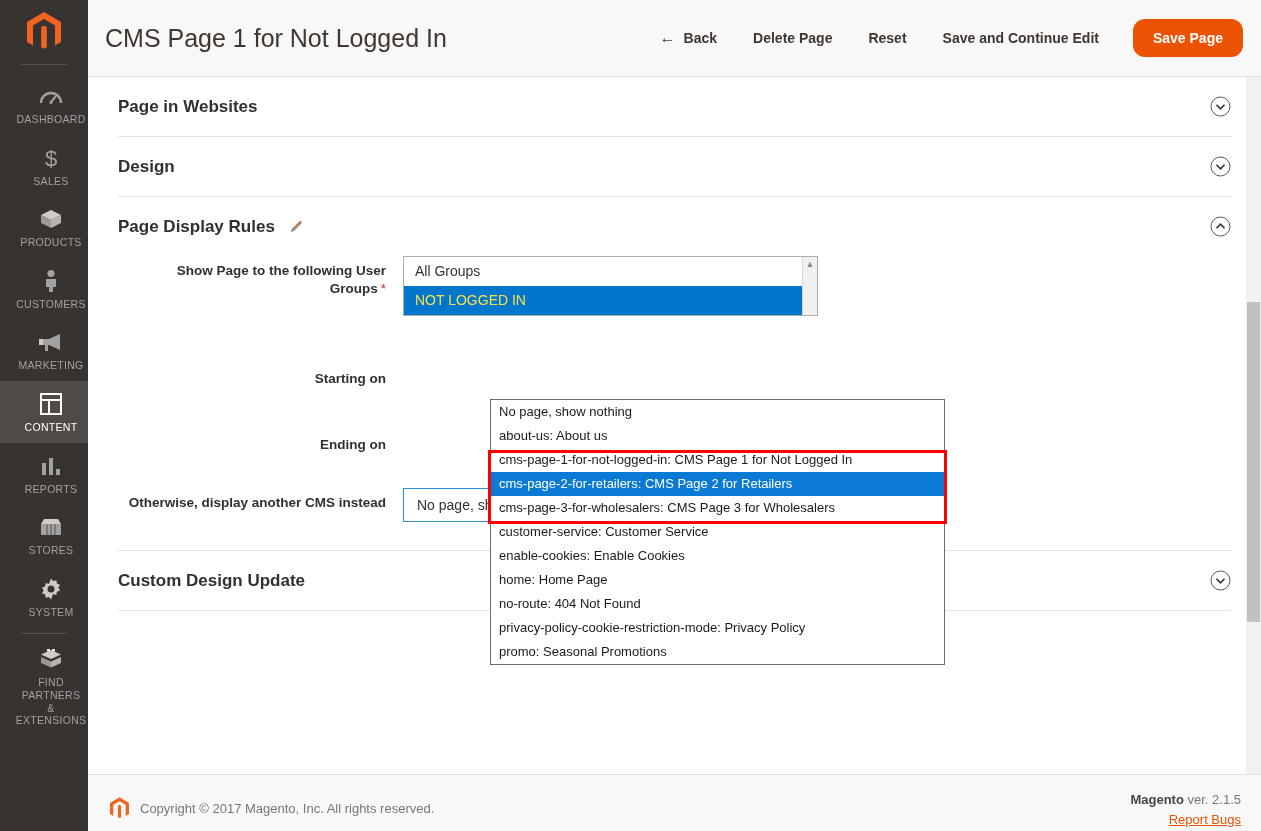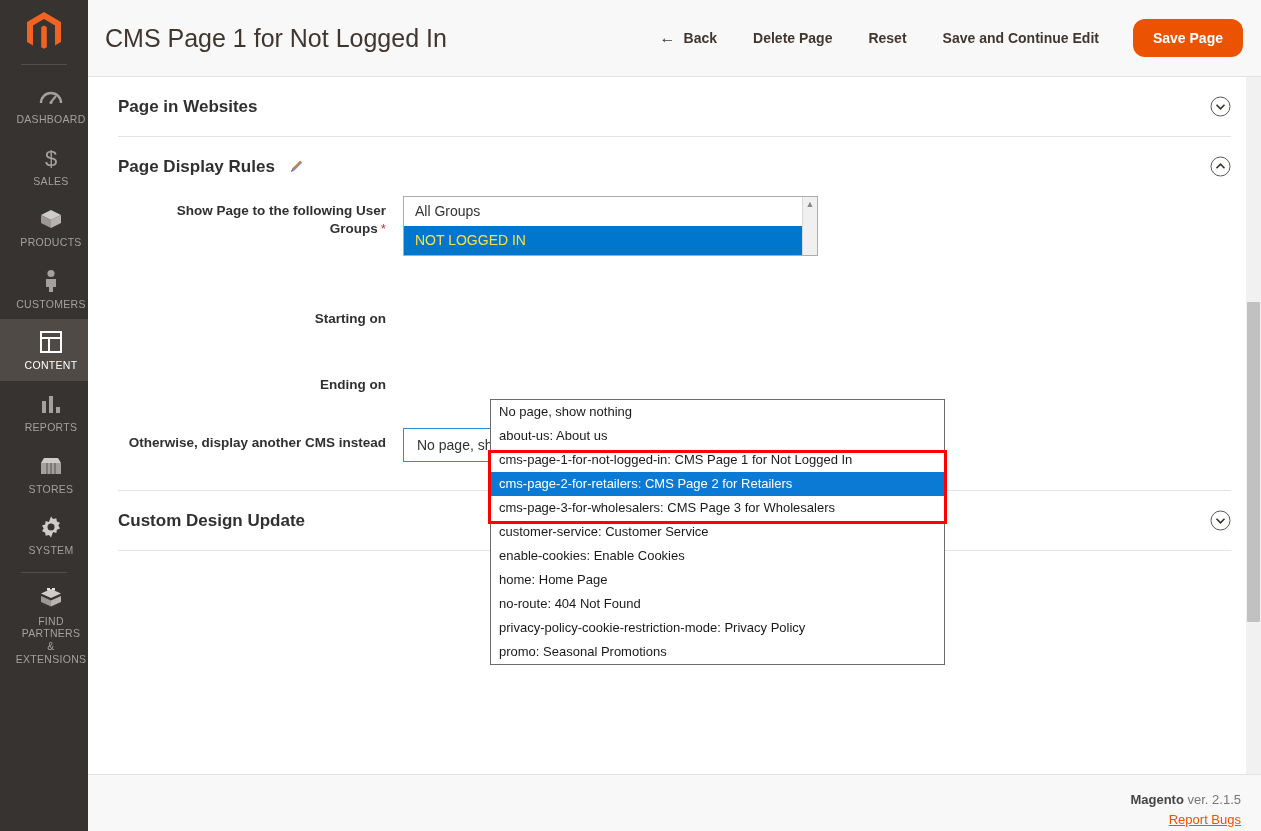--- a/index.html
+++ b/index.html
@@ -246,20 +246,30 @@
     <div class="nav-item">
       <span class="nav-icon">
         <svg width="16" height="24" viewBox="0 0 16 24">
           <circle cx="8" cy="4.5" r="3.6" fill="#a3a0a0"></circle>
           <path d="M3 10h10v8H10v5H6v-5H3z" fill="#a3a0a0"></path>
         </svg>
       </span>
       <span class="nav-label">CUSTOMERS</span>
     </div>
 
+    <div class="nav-item">
+      <span class="nav-icon">
+        <svg width="26" height="20" viewBox="0 0 26 20">
+          <polygon points="4,7 11,7 22,2 22,18 11,13 4,13" fill="#a3a0a0"></polygon>
+          <rect x="1" y="7" width="4" height="6" fill="#cfcbc8"></rect>
+          <rect x="7" y="13" width="3" height="6" fill="#a3a0a0"></rect>
+        </svg>
+      </span>
+      <span class="nav-label">MARKETING</span>
+    </div>
 
     <div class="nav-item active">
       <span class="nav-icon">
         <svg width="24" height="24" viewBox="0 0 24 24">
           <rect x="2" y="2" width="20" height="20" fill="none" stroke="#ffffff" stroke-width="2"></rect>
           <line x1="2" y1="8" x2="22" y2="8" stroke="#ffffff" stroke-width="2"></line>
           <line x1="10" y1="8" x2="10" y2="22" stroke="#ffffff" stroke-width="2"></line>
         </svg>
       </span>
       <span class="nav-label">CONTENT</span>
@@ -339,20 +349,31 @@
           <span class="section-title">Page in Websites</span>
           <span class="chev">
             <svg width="21" height="21" viewBox="0 0 21 21">
               <circle cx="10.5" cy="10.5" r="9.5" fill="none" stroke="#5b5955" stroke-width="1"></circle>
               <polyline points="6.5,8.8 10.5,12.8 14.5,8.8" fill="none" stroke="#33302c" stroke-width="1.6"></polyline>
             </svg>
           </span>
         </div>
       </div>
 
+      <div class="section">
+        <div class="section-head">
+          <span class="section-title">Design</span>
+          <span class="chev">
+            <svg width="21" height="21" viewBox="0 0 21 21">
+              <circle cx="10.5" cy="10.5" r="9.5" fill="none" stroke="#5b5955" stroke-width="1"></circle>
+              <polyline points="6.5,8.8 10.5,12.8 14.5,8.8" fill="none" stroke="#33302c" stroke-width="1.6"></polyline>
+            </svg>
+          </span>
+        </div>
+      </div>
 
       <div class="section">
         <div class="section-head">
           <span class="section-title">Page Display Rules</span>
           <span class="pencil-ico">
             <svg width="17" height="17" viewBox="0 0 17 17">
               <polygon points="3,14 4.4,10.6 12.2,2.8 14.2,4.8 6.4,12.6" fill="#7a94b8"></polygon>
               <polygon points="4.4,10.6 12.2,2.8 13.2,3.8 5.4,11.6" fill="#e07b2a"></polygon>
               <polygon points="3,14 4.4,12.7 4.3,10.7" fill="#4a4a4a"></polygon>
             </svg>
@@ -445,19 +466,26 @@
       </div>
 
       <div id="redbox"></div>
 
       <div id="pagescroll">
         <div class="thumb"></div>
       </div>
     </div>
 
     <div id="footer">
+      <div class="fleft">
+        <svg width="19" height="23" viewBox="0 0 34 40">
+          <polygon points="17,0 34,10 34,30 28,33.4 28,13.4 17,7 6,13.4 6,33.4 0,30 0,10" fill="#f26322"></polygon>
+          <polygon points="14.2,35.2 14.2,15.1 17,13.5 19.8,15.1 19.8,35.2 17,36.8" fill="#f26322"></polygon>
+        </svg>
+        <span class="fcopy">Copyright © 2017 Magento, Inc. All rights reserved.</span>
+      </div>
       <div class="fright">
         <span class="fver"><b>Magento</b><span> ver. 2.1.5</span></span>
         <span class="fbugs">Report Bugs</span>
       </div>
     </div>
   </div>
 </div>
 
 </body></html>

